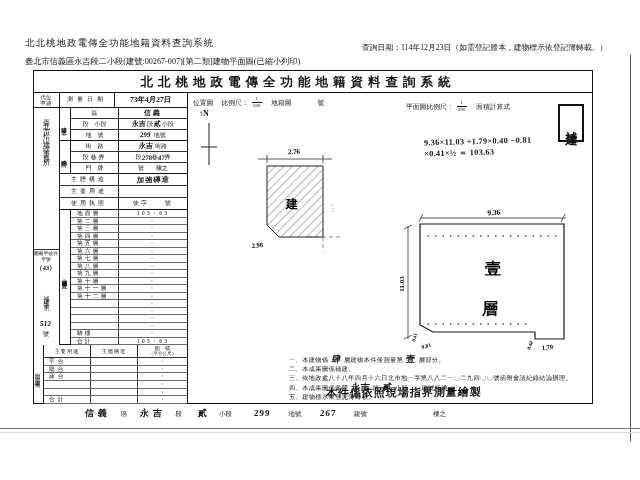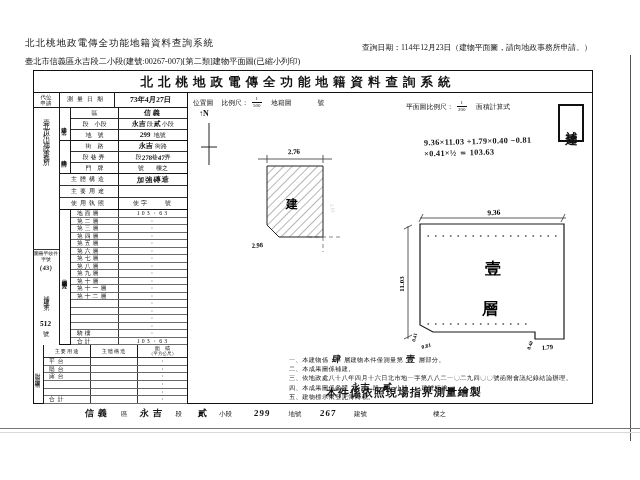--- a/index.html
+++ b/index.html
@@ -22,21 +22,21 @@
   .arow .as{width:47px;box-sizing:border-box;border-right:1px solid #3a3a3a;}
   .arow .aa{flex:1;text-align:center;}
   .note-line{white-space:nowrap;font-size:6.2px;line-height:9.2px;letter-spacing:0.4px;}
   .nhw{font-weight:700;font-size:9px;margin:0 3px;display:inline-block;transform:skewX(-5deg);}
   svg text{font-family:"Liberation Serif","DejaVu Serif",serif;}
 </style>
 </head>
 <body>
 
 <div class="abs" style="left:25px;top:37px;font-size:9.5px;letter-spacing:1px;">北北桃地政電傳全功能地籍資料查詢系統</div>
-<div class="abs" style="left:362px;top:42px;font-size:7.8px;">查詢日期：114年12月23日（建物平面圖，請向地政事務所申請。）</div>
+<div class="abs" style="left:362px;top:42px;font-size:7.8px;">查詢日期：114年12月23日（如需登記謄本，建物標示依登記簿轉載。）</div>
 <div class="abs" style="left:25px;top:56px;font-size:8.2px;">臺北市信義區永吉段二小段(建號:00267-007)[第二類]建物平面圖(已縮小列印)</div>
 
 <div class="abs" style="left:630px;top:55px;width:1px;height:386px;background:#555;"></div>
 <div class="abs" style="left:0;top:428px;width:640px;height:3px;border-top:1px solid #777;border-bottom:1px solid #d9d9d9;"></div>
 
 <div class="abs" style="left:33px;top:70px;width:560px;height:334px;border:1.5px solid #111;box-sizing:border-box;"></div>
 <div class="abs" style="left:33px;top:74px;width:530px;text-align:center;font-size:12.5px;font-weight:700;letter-spacing:5px;">北北桃地政電傳全功能地籍資料查詢系統</div>
 <div class="abs" style="left:33px;top:92px;width:560px;height:1px;background:#111;"></div>
 
 <div class="abs" style="left:33px;top:92px;width:154px;height:312px;border-right:1px solid #111;font-size:6px;">

